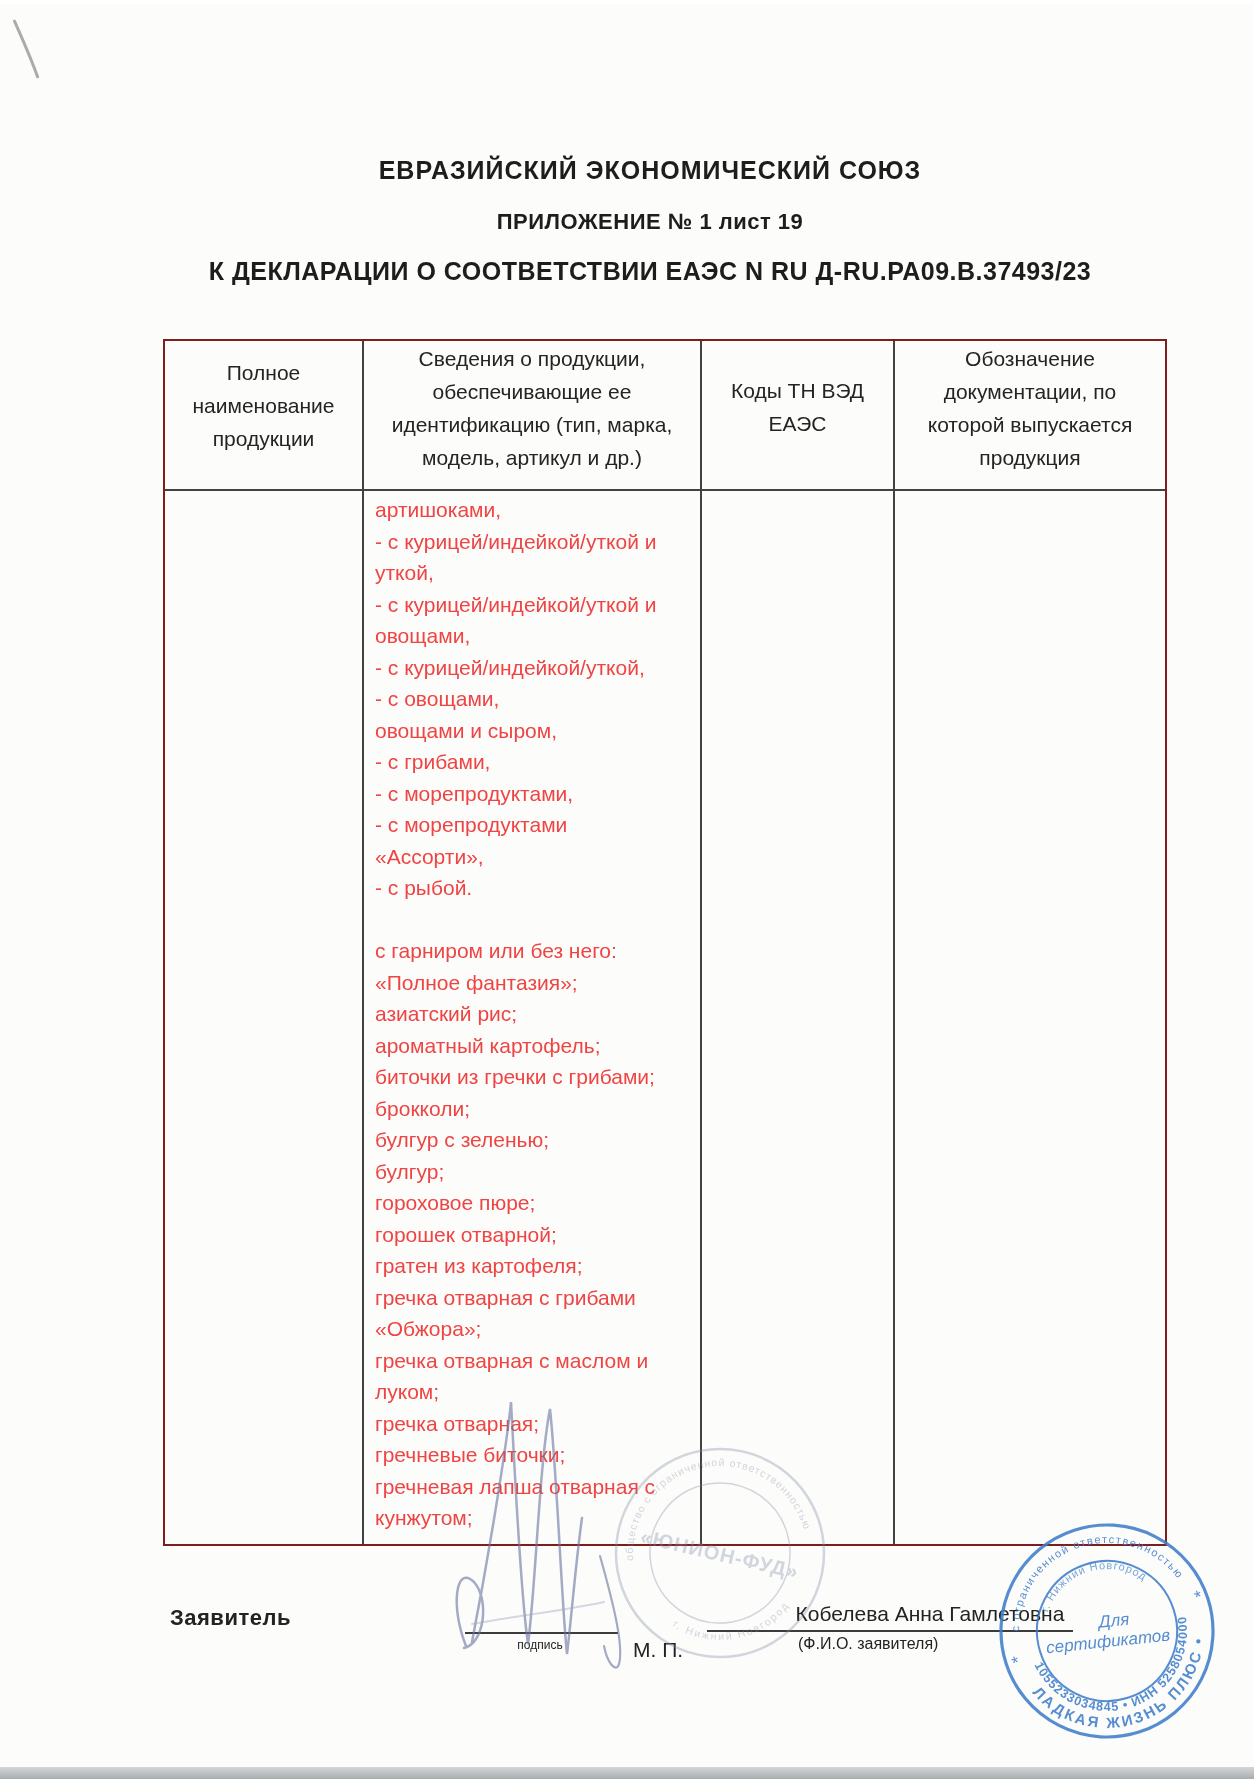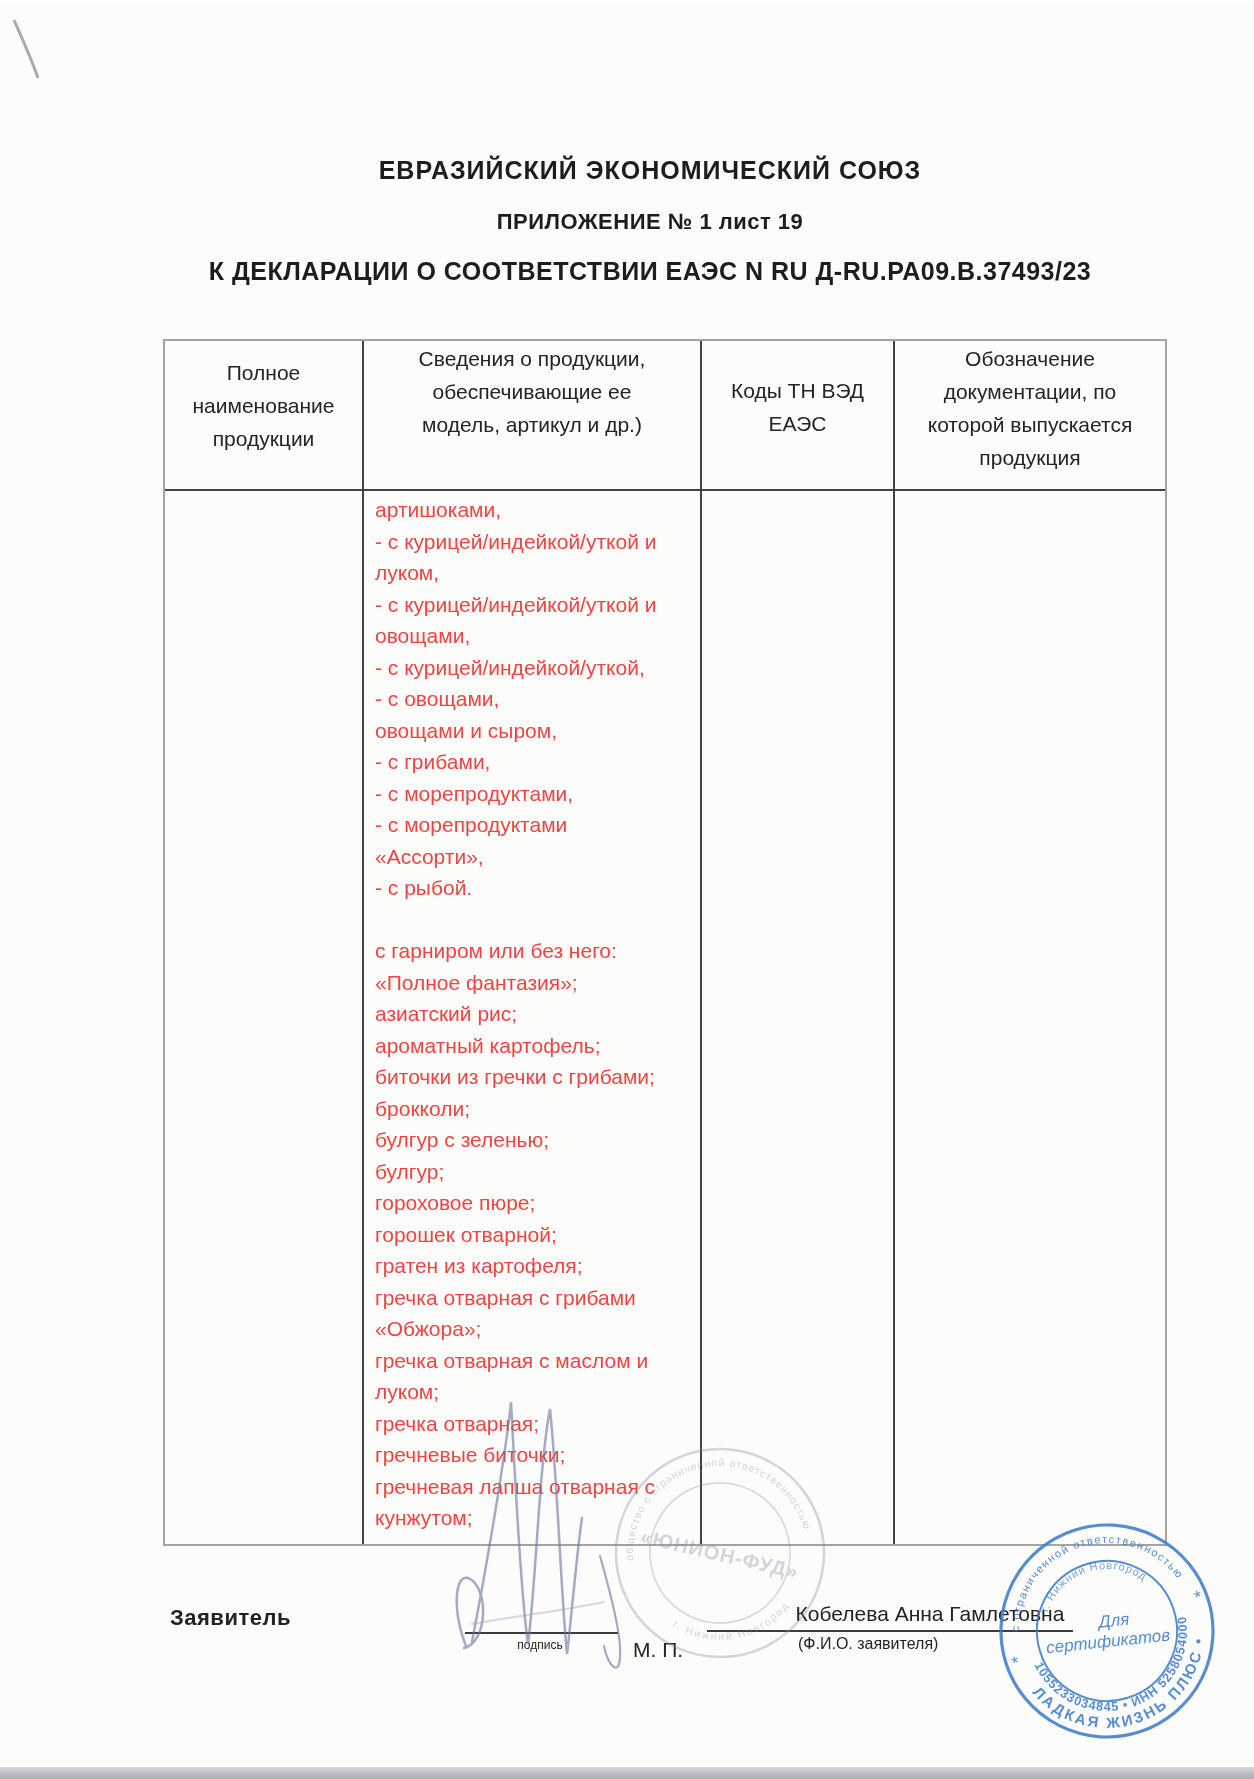--- a/index.html
+++ b/index.html
@@ -10,21 +10,21 @@
   }
   .abs { position:absolute; }
   
   .title-wrap { left:46px; width:1208px; text-align:center; font-weight:bold; color:#1d1d1d; }
   .title1 { top:152px; font-size:25px; letter-spacing:1px; }
   .title2 { top:205px; font-size:22px; letter-spacing:0.5px; }
   .title3 { top:253px; font-size:25px; letter-spacing:0.5px; }
   
   .table-box {
     left:163px; top:335px; width:1000px; height:1203px;
-    border:2px solid #a3a3a3;
+    border:2px solid #7f1d1d;
   }
   .vl { position:absolute; top:0; bottom:0; width:2px; background:#424242; }
   .vl1 { left:197px; } .vl2 { left:535px; } .vl3 { left:728px; }
   .header-sep { position:absolute; left:0; right:0; top:148px; height:2px; background:#424242; }
   .hcell { position:absolute; text-align:center; font-size:21px; line-height:33px; color:#242424; }
   .hc1 { left:0px;   width:197px; top:15px; }
   .hc2 { left:199px; width:336px; top:1px; }
   .hc3 { left:537px; width:191px; top:33px; }
   .hc4 { left:730px; width:270px; top:1px; }
   .body-col2 {
@@ -64,37 +64,38 @@
     <div class="header-sep"></div>
 
     <div class="hcell hc1">
         <div>Полное</div>
         <div>наименование</div>
         <div>продукции</div>
       </div>
     <div class="hcell hc2">
         <div>Сведения о продукции,</div>
         <div>обеспечивающие ее</div>
+        <div>идентификацию (тип, марка,</div>
         <div>модель, артикул и др.)</div>
       </div>
     <div class="hcell hc3">
         <div>Коды ТН ВЭД</div>
         <div>ЕАЭС</div>
       </div>
     <div class="hcell hc4">
         <div>Обозначение</div>
         <div>документации, по</div>
         <div>которой выпускается</div>
         <div>продукция</div>
       </div>
 
     <div class="body-col2">
         <div>артишоками,</div>
         <div>- с курицей/индейкой/уткой и</div>
-        <div>луком,</div>
+        <div>уткой,</div>
         <div>- с курицей/индейкой/уткой и</div>
         <div>овощами,</div>
         <div>- с курицей/индейкой/уткой,</div>
         <div>- с овощами,</div>
         <div>овощами и сыром,</div>
         <div>- с грибами,</div>
         <div>- с морепродуктами,</div>
         <div>- с морепродуктами</div>
         <div>«Ассорти»,</div>
         <div>- с рыбой.</div>

